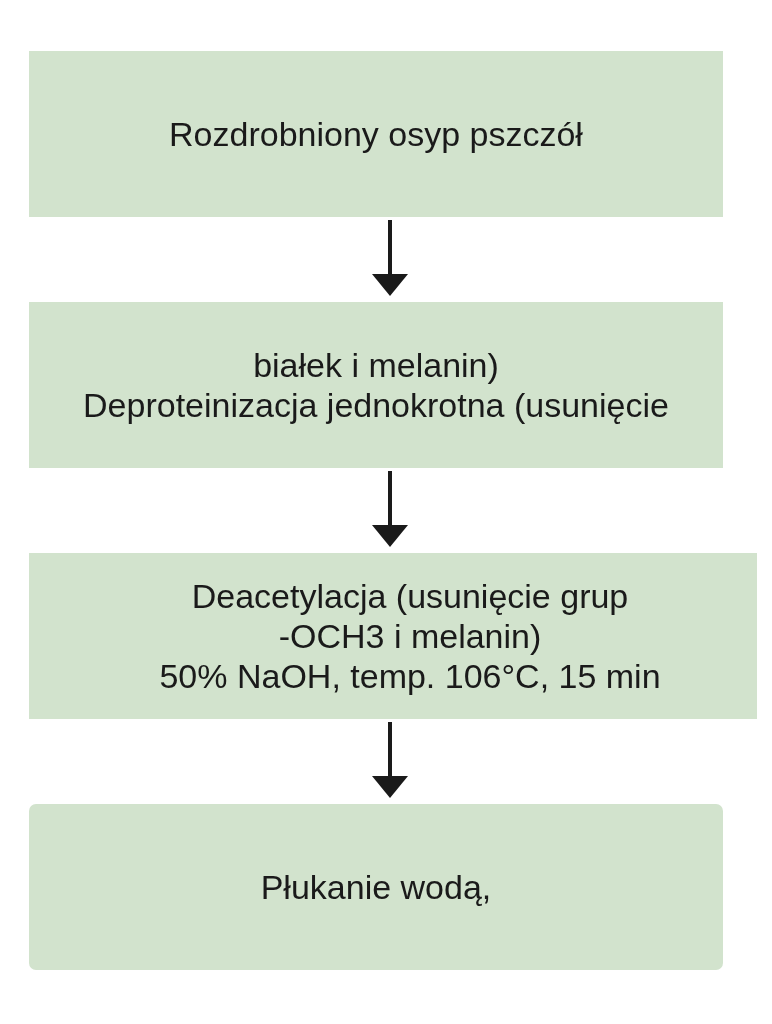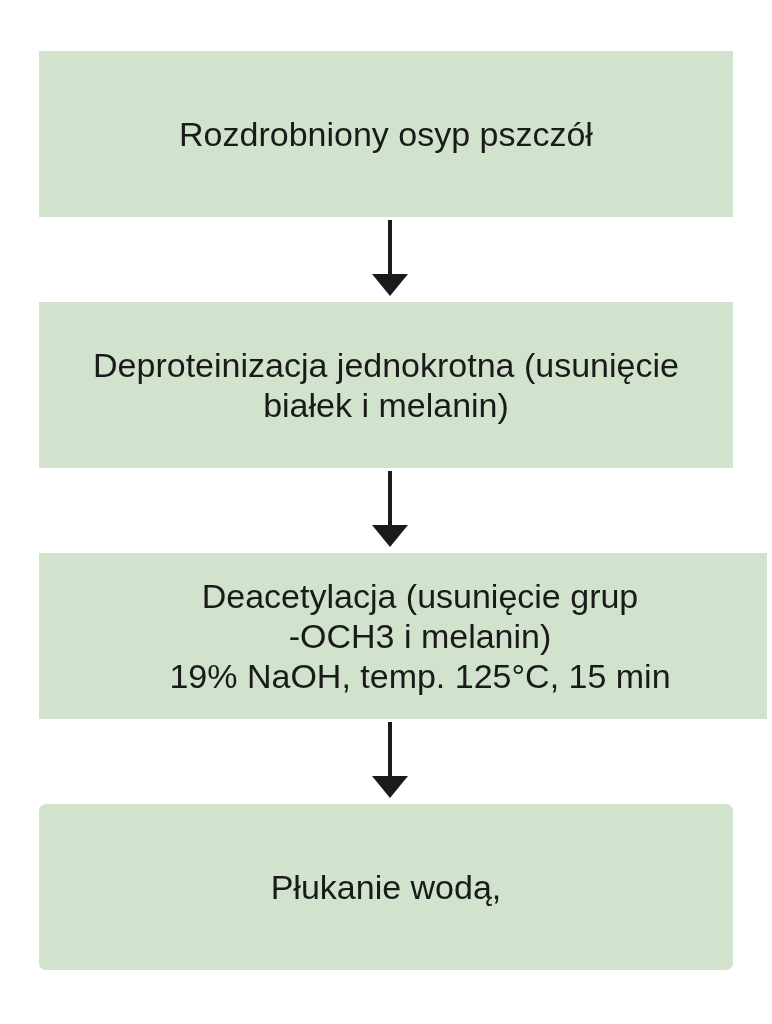--- a/index.html
+++ b/index.html
@@ -1,18 +1,18 @@
 <!DOCTYPE html>
 <html><head>
 <meta charset="utf-8">
 <style>
   html, body { margin: 0; padding: 0; background: #ffffff; }
   body { width: 772px; height: 1024px; position: relative; overflow: hidden;
          font-family: "Liberation Sans", sans-serif; }
-  .box { position: absolute; left: 39px; width: 694px; height: 166px;
+  .box { position: absolute; left: 29px; width: 694px; height: 166px;
          background: #d2e3cd; display: flex; flex-direction: column;
          align-items: center; justify-content: center; text-align: center;
          color: #1a1a1a; font-size: 34px; line-height: 40px; }
   .box span { display: block; white-space: nowrap; }
   .arrow { position: absolute; left: 372px; width: 36px; height: 78px; }
 </style>
 </head>
 <body>
 
 <div>
@@ -20,33 +20,33 @@
   <div class="box" style="top:51px;">
     <span>Rozdrobniony osyp pszczół</span>
   </div>
 
   <svg class="arrow" style="top:220px;" viewBox="0 0 36 78">
     <rect x="16" y="0" width="4" height="58" fill="#1a1a1a"></rect>
     <polygon points="0,54 36,54 18,76" fill="#1a1a1a"></polygon>
   </svg>
 
   <div class="box" style="top:302px;">
+    <span>białek i melanin)</span>
     <span>Deproteinizacja jednokrotna (usunięcie</span>
-    <span>białek i melanin)</span>
   </div>
 
   <svg class="arrow" style="top:471px;" viewBox="0 0 36 78">
     <rect x="16" y="0" width="4" height="58" fill="#1a1a1a"></rect>
     <polygon points="0,54 36,54 18,76" fill="#1a1a1a"></polygon>
   </svg>
 
   <div class="box" style="top:553px;padding-left:34px;">
     <span>Deacetylacja (usunięcie grup</span>
     <span>-OCH3 i melanin)</span>
-    <span>19% NaOH, temp. 125°C, 15 min</span>
+    <span>50% NaOH, temp. 106°C, 15 min</span>
   </div>
 
   <svg class="arrow" style="top:722px;" viewBox="0 0 36 78">
     <rect x="16" y="0" width="4" height="58" fill="#1a1a1a"></rect>
     <polygon points="0,54 36,54 18,76" fill="#1a1a1a"></polygon>
   </svg>
 
   <div class="box" style="top:804px;border-radius:7px;">
     <span>Płukanie wodą,</span>
   </div>

